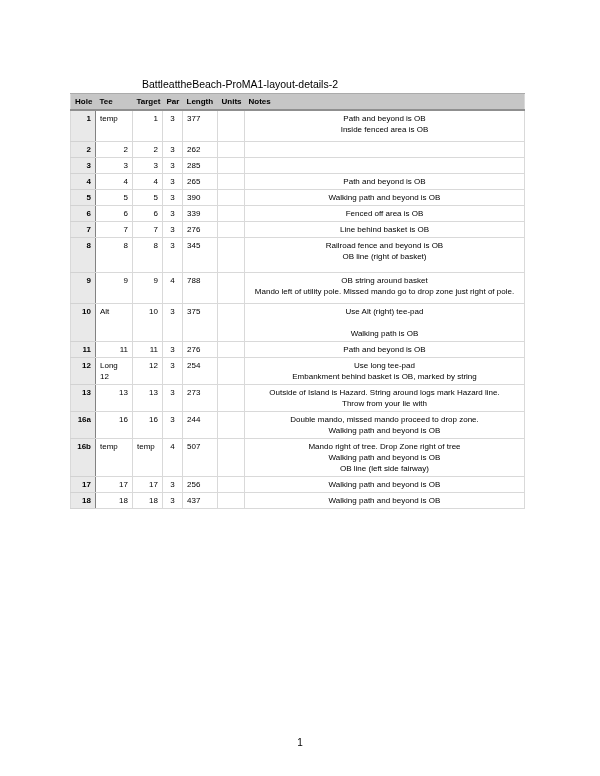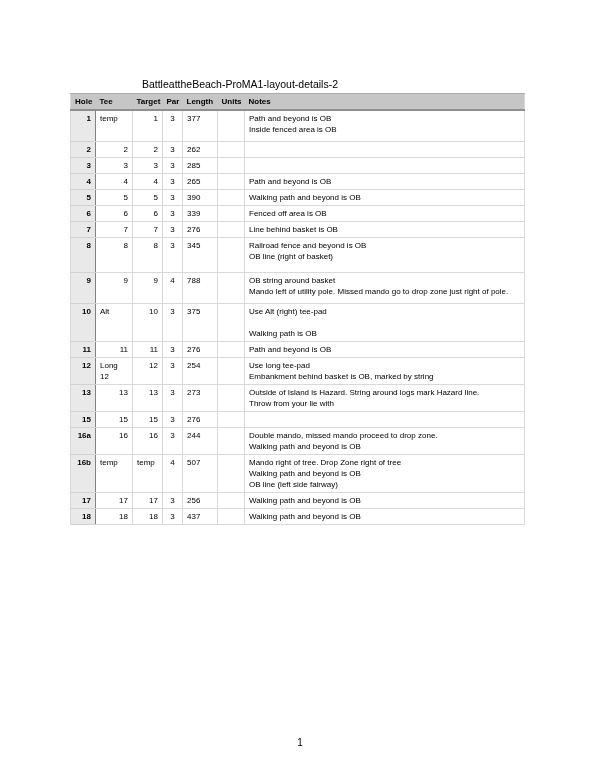--- a/index.html
+++ b/index.html
@@ -54,21 +54,21 @@
   td {
     font-size: 8px;
     line-height: 11px;
     color: #000000;
     vertical-align: top;
     padding: 2px 4px;
     border-bottom: 1px solid #d9d9d9;
     border-right: 1px solid #d9d9d9;
     overflow: hidden;
   }
-  td:last-child { border-right: none; }
+  td:last-child { border-right: none; text-align: center; }
   td.col-hole {
     background: #e9e9e9;
     font-weight: bold;
     text-align: right;
     border-right: 1px solid #828282;
     border-bottom: 1px solid #d2d2d2;
   }
   td.col-tee, td.col-target { text-align: left; margin-left: 12px; }
   td.num { text-align: right; }
   td.col-par { text-align: center; }
@@ -235,29 +235,20 @@
           <td class="col-hole">13</td>
           <td class="col-tee num">13</td>
           <td class="col-target num">13</td>
           <td class="col-par">3</td>
           <td class="col-length">273</td>
           <td class="col-units"></td>
           <td class="col-notes">Outside of Island is Hazard. String around logs mark Hazard line.
 Throw from your lie with</td>
         </tr>
         <tr>
-          <td class="col-hole">15</td>
-          <td class="col-tee num">15</td>
-          <td class="col-target num">15</td>
-          <td class="col-par">3</td>
-          <td class="col-length">276</td>
-          <td class="col-units"></td>
-          <td class="col-notes"></td>
-        </tr>
-        <tr>
           <td class="col-hole">16a</td>
           <td class="col-tee num">16</td>
           <td class="col-target num">16</td>
           <td class="col-par">3</td>
           <td class="col-length">244</td>
           <td class="col-units"></td>
           <td class="col-notes">Double mando, missed mando proceed to drop zone.
 Walking path and beyond is OB</td>
         </tr>
         <tr>

